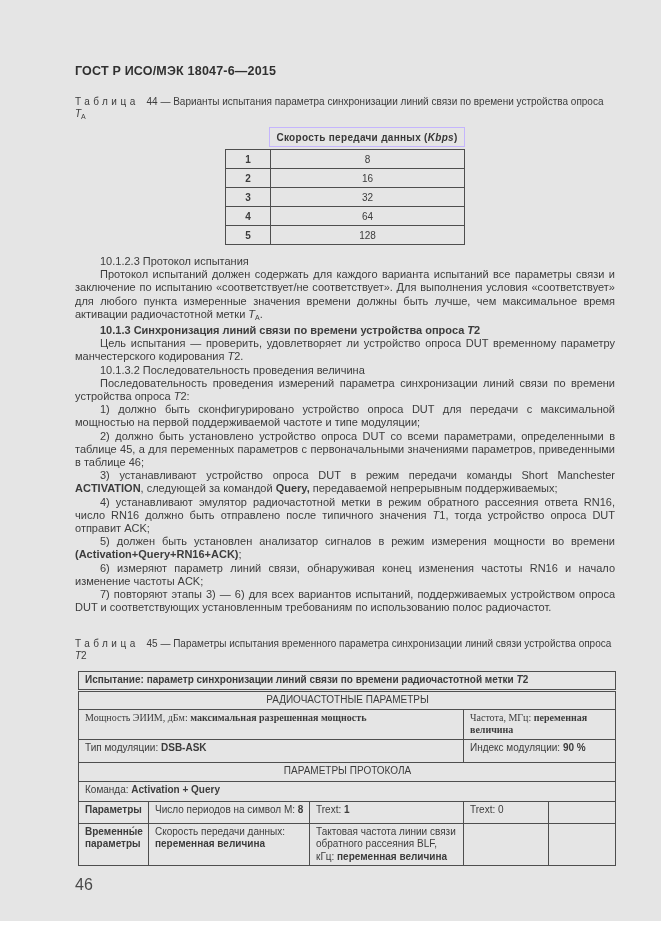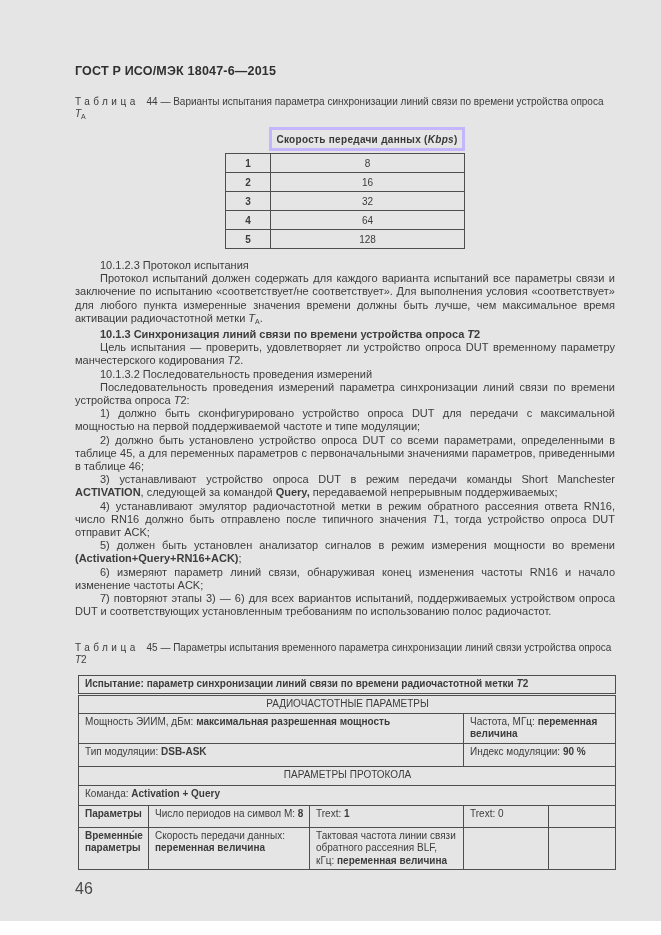--- a/index.html
+++ b/index.html
@@ -21,21 +21,21 @@
   .doc-header{font-size:12.5px;font-weight:bold;color:#303030;letter-spacing:.2px;}
 
   .caption{font-size:10px;line-height:12px;color:#3c3c3c;}
   .caption44{margin-top:18px;}
   .caption45{margin-top:0;}
 
   
   .t44{margin-top:4px;margin-left:150px;width:240px;}
   .t44-head{
     box-sizing:border-box;margin-left:44px;width:196px;
-    border:3px solid #c4b5fd;
+    border:1px solid #c4b5fd;
     text-align:center;font-size:10px;font-weight:bold;
     padding:4px 2px 3px;letter-spacing:.3px;color:#383838;
   }
   .t44-body{border-collapse:collapse;margin-top:2px;width:240px;table-layout:fixed;}
   .t44-body td{
     border:1px solid #4e4e4e;text-align:center;
     font-size:10px;padding:3px 0 2px;height:13px;color:#3c3c3c;
   }
   .t44-body td.num{width:44px;font-weight:bold;}
 
@@ -54,21 +54,21 @@
   }
   .t45 td{
     border:1px solid #4e4e4e;
     font-size:10px;line-height:12.5px;
     padding:2px 5px 2px 6px;
     vertical-align:top;color:#3c3c3c;
     overflow:hidden;
   }
   .t45 tr:nth-child(1){height:16px;}
   .t45 tr:nth-child(2){height:19px;}
-  .t45 tr:nth-child(3){height:30px;}
+  .t45 tr:nth-child(3){height:30px;font-family:Liberation Serif, serif;}
   .t45 tr:nth-child(4){height:23px;padding-left:30px;}
   .t45 tr:nth-child(5){height:19px;}
   .t45 tr:nth-child(6){height:20px;}
   .t45 tr:nth-child(7){height:22px;}
   .t45 tr:nth-child(8){height:38px;}
   .t45 tr.dbl td{border-bottom:3px double #4e4e4e;}
   .t45 td.center{text-align:center;vertical-align:middle;}
 
   .footer{margin-top:10px;font-size:16px;color:#4a4a4a;}
 </style>
@@ -107,21 +107,21 @@
           </tr>
         </tbody>
     </table>
   </div>
 
   <div class="body-text" id="bodytext">
       <div class="para"><span>10.1.2.3 Протокол испытания</span></div>
       <div class="para"><span>Протокол испытаний должен содержать для каждого варианта испытаний все параметры связи и заключение по испытанию «соответствует/не соответствует». Для выполнения условия «соответствует» для любого пункта измеренные значения времени должны быть лучше, чем максимальное время активации радиочастотной метки </span><span class="i">Т</span><span class="sub">A</span><span>.</span></div>
       <div class="para bold"><span class="b">10.1.3 Синхронизация линий связи по времени устройства опроса </span><span class="b i">Т</span><span class="b">2</span></div>
       <div class="para"><span>Цель испытания — проверить, удовлетворяет ли устройство опроса DUT временному параметру манчестерского кодирования </span><span class="i">Т</span><span>2.</span></div>
-      <div class="para"><span>10.1.3.2 Последовательность проведения измерений</span></div>
+      <div class="para"><span>10.1.3.2 Последовательность проведения величина</span></div>
       <div class="para"><span>Последовательность проведения измерений параметра синхронизации линий связи по времени устройства опроса </span><span class="i">Т</span><span>2:</span></div>
       <div class="para"><span>1) должно быть сконфигурировано устройство опроса DUT для передачи с максимальной мощностью на первой поддерживаемой частоте и типе модуляции;</span></div>
       <div class="para"><span>2) должно быть установлено устройство опроса DUT со всеми параметрами, определенными в таблице 45, а для переменных параметров с первоначальными значениями параметров, приведенными в таблице 46;</span></div>
       <div class="para"><span>3) устанавливают устройство опроса DUT в режим передачи команды Short Manchester </span><span class="b">ACTIVATION</span><span>, следующей за командой </span><span class="b">Query,</span><span> передаваемой непрерывным поддерживаемых;</span></div>
       <div class="para"><span>4) устанавливают эмулятор радиочастотной метки в режим обратного рассеяния ответа RN16, число RN16 должно быть отправлено после типичного значения </span><span class="i">Т</span><span>1, тогда устройство опроса DUT отправит ACK;</span></div>
       <div class="para"><span>5) должен быть установлен анализатор сигналов в режим измерения мощности во времени </span><span class="b">(Activation+Query+RN16+ACK)</span><span>;</span></div>
       <div class="para"><span>6) измеряют параметр линий связи, обнаруживая конец изменения частоты RN16 и начало изменение частоты ACK;</span></div>
       <div class="para"><span>7) повторяют этапы 3) — 6) для всех вариантов испытаний, поддерживаемых устройством опроса DUT и соответствующих установленным требованиям по использованию полос радиочастот.</span></div>
     </div>
 

